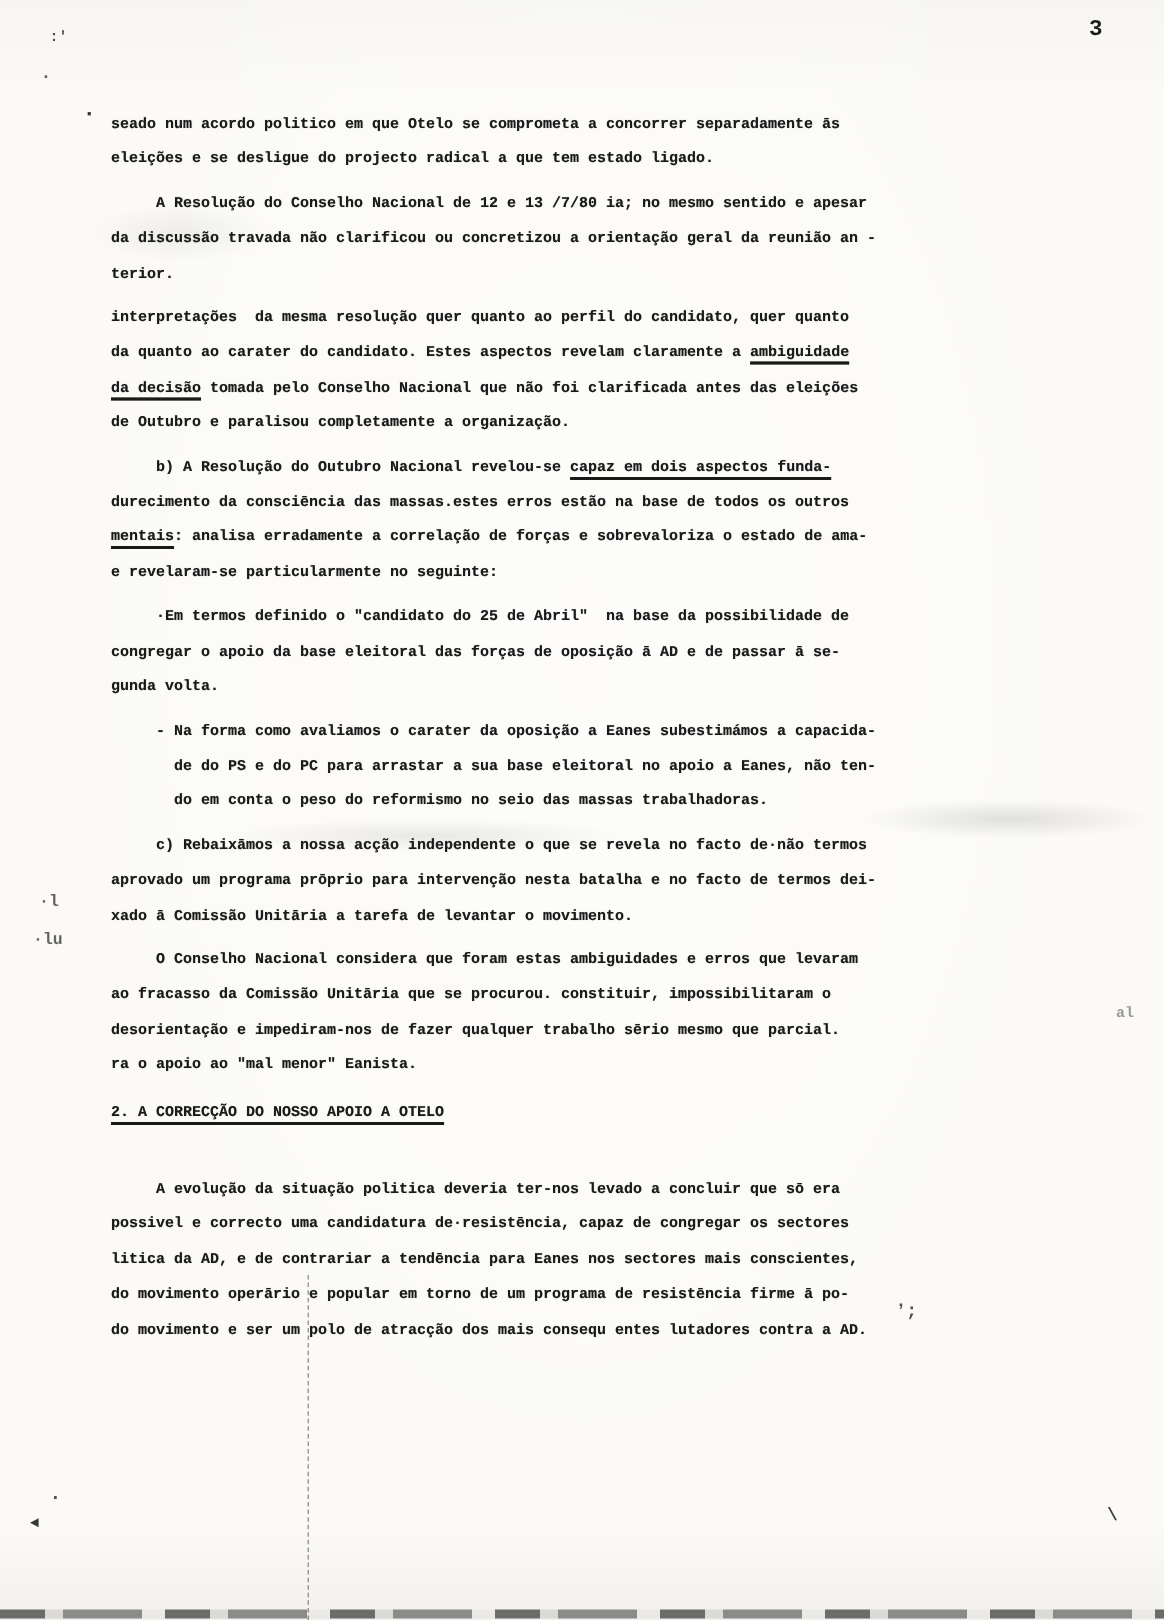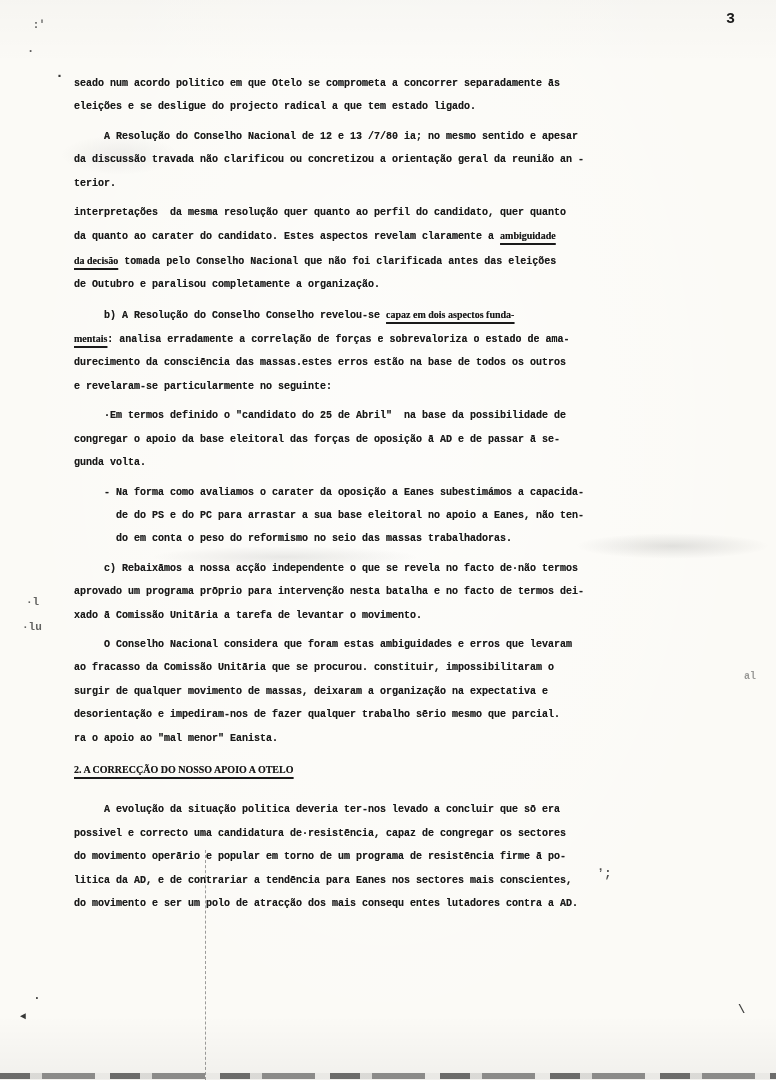--- a/index.html
+++ b/index.html
@@ -12,22 +12,22 @@
     font-family:"Liberation Mono","DejaVu Sans Mono",monospace;
     color:#1a1a1a;
   }
   .page-number { position:absolute; left:726px; top:11px; font-size:15px; font-weight:700; }
   .doc-body { position:absolute; top:72px; left:74px; width:702px; }
   .block { margin:0 0 6px 0; }
   .line {
     white-space:pre; font-size:10px; line-height:23.4px; font-weight:700;
     text-shadow:0 0 0.5px rgba(20,20,20,.55);
   }
-  .u { text-decoration:underline; text-underline-offset:3.5px; text-decoration-thickness:1.5px;font-family:Liberation Serif, serif; }
-  .heading { margin-top:8px; margin-bottom:16px; }
+  .u { text-decoration:underline; text-underline-offset:3.5px; text-decoration-thickness:1.5px; }
+  .heading { margin-top:8px; margin-bottom:28px; }
   .mark { position:absolute; font-weight:700; color:#222; }
   .fold-line {
     position:absolute; left:205px; top:850px; height:230px; width:0;
     border-left:1px dashed rgba(40,40,40,.45);
   }
   .smudge { position:absolute; border-radius:50%; pointer-events:none; }
   .smudge-1 { left:575px; top:533px; width:195px; height:26px;
     background:radial-gradient(ellipse, rgba(60,60,60,.14), rgba(0,0,0,0) 70%); }
   .smudge-2 { left:150px; top:546px; width:270px; height:22px;
     background:radial-gradient(ellipse, rgba(60,60,60,.10), rgba(0,0,0,0) 70%); }
@@ -59,55 +59,54 @@
         <div class="line"><span>da discussão travada não clarificou ou concretizou a orientação geral da reunião an -</span></div>
         <div class="line"><span>terior.</span></div>
       </div>
       <div class="block">
         <div class="line"><span>interpretações  da mesma resolução quer quanto ao perfil do candidato, quer quanto</span></div>
         <div class="line"><span>da quanto ao carater do candidato. Estes aspectos revelam claramente a </span><span class="u">ambiguidade</span></div>
         <div class="line"><span class="u">da decisão</span><span> tomada pelo Conselho Nacional que não foi clarificada antes das eleições</span></div>
         <div class="line"><span>de Outubro e paralisou completamente a organização.</span></div>
       </div>
       <div class="block">
-        <div class="line"><span>     b) A Resolução do Conselho Conselho revelou-se </span><span class="u">capaz em dois aspectos funda-</span></div>
+        <div class="line"><span>     b) A Resolução do Outubro Nacional revelou-se </span><span class="u">capaz em dois aspectos funda-</span></div>
+        <div class="line"><span>durecimento da consciēncia das massas.estes erros estão na base de todos os outros</span></div>
         <div class="line"><span class="u">mentais</span><span>: analisa erradamente a correlação de forças e sobrevaloriza o estado de ama-</span></div>
-        <div class="line"><span>durecimento da consciēncia das massas.estes erros estão na base de todos os outros</span></div>
         <div class="line"><span>e revelaram-se particularmente no seguinte:</span></div>
       </div>
       <div class="block">
         <div class="line"><span>     ·Em termos definido o "candidato do 25 de Abril"  na base da possibilidade de</span></div>
         <div class="line"><span>congregar o apoio da base eleitoral das forças de oposição ā AD e de passar ā se-</span></div>
         <div class="line"><span>gunda volta.</span></div>
       </div>
       <div class="block">
         <div class="line"><span>     - Na forma como avaliamos o carater da oposição a Eanes subestimámos a capacida-</span></div>
         <div class="line"><span>       de do PS e do PC para arrastar a sua base eleitoral no apoio a Eanes, não ten-</span></div>
         <div class="line"><span>       do em conta o peso do reformismo no seio das massas trabalhadoras.</span></div>
       </div>
       <div class="block">
         <div class="line"><span>     c) Rebaixāmos a nossa acção independente o que se revela no facto de·não termos</span></div>
         <div class="line"><span>aprovado um programa prōprio para intervenção nesta batalha e no facto de termos dei-</span></div>
         <div class="line"><span>xado ā Comissão Unitāria a tarefa de levantar o movimento.</span></div>
       </div>
       <div class="block">
         <div class="line"><span>     O Conselho Nacional considera que foram estas ambiguidades e erros que levaram</span></div>
         <div class="line"><span>ao fracasso da Comissão Unitāria que se procurou. constituir, impossibilitaram o</span></div>
-        <div class="line"><span>surgir de qualquer movimento de massas, deixaram a organização na expectativa e</span></div>
         <div class="line"><span>desorientação e impediram-nos de fazer qualquer trabalho sērio mesmo que parcial.</span></div>
         <div class="line"><span>ra o apoio ao "mal menor" Eanista.</span></div>
       </div>
       <div class="block heading">
         <div class="line"><span class="u">2. A CORRECÇÃO DO NOSSO APOIO A OTELO</span></div>
       </div>
       <div class="block">
         <div class="line"><span>     A evolução da situação politica deveria ter-nos levado a concluir que sō era</span></div>
         <div class="line"><span>possivel e correcto uma candidatura de·resistēncia, capaz de congregar os sectores</span></div>
+        <div class="line"><span>litica da AD, e de contrariar a tendēncia para Eanes nos sectores mais conscientes,</span></div>
         <div class="line"><span>do movimento operārio e popular em torno de um programa de resistēncia firme ā po-</span></div>
-        <div class="line"><span>litica da AD, e de contrariar a tendēncia para Eanes nos sectores mais conscientes,</span></div>
         <div class="line"><span>do movimento e ser um polo de atracção dos mais consequ entes lutadores contra a AD.</span></div>
       </div>
     </div>
 
   <div class="smudge smudge-1"></div>
   <div class="smudge smudge-2"></div>
   <div class="smudge smudge-3"></div>
   <div class="fold-line"></div>
   <div class="scan-bottom-band"></div>
 <span class="mark" style="left: 33px; top: 20px; font-size: 10px; opacity: 0.8;">:ʹ</span>

